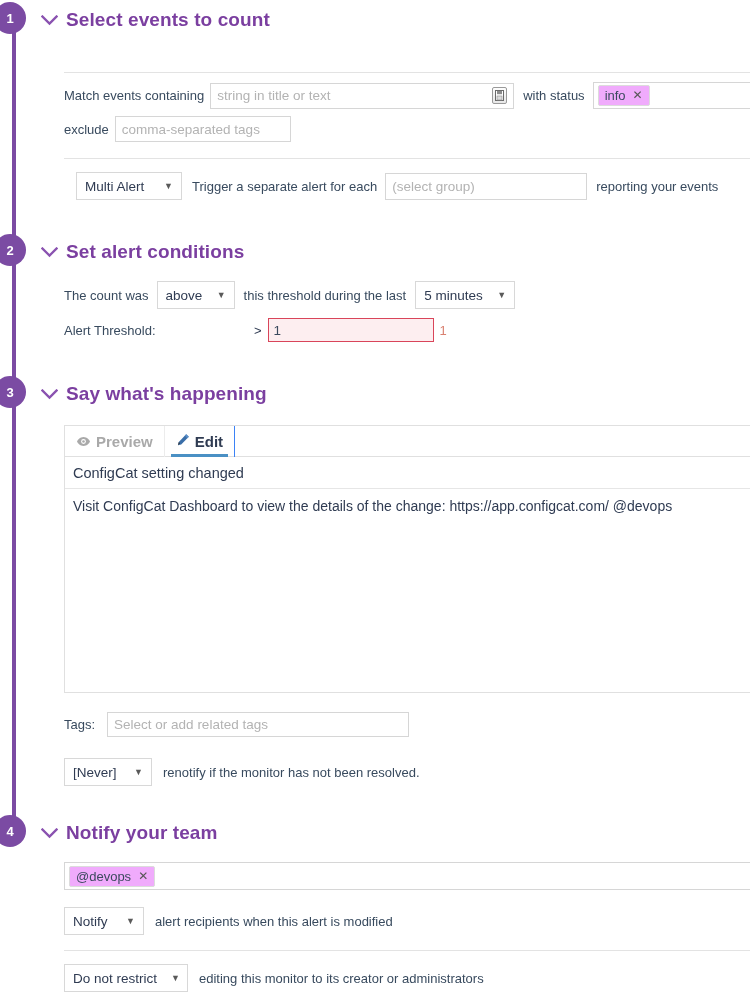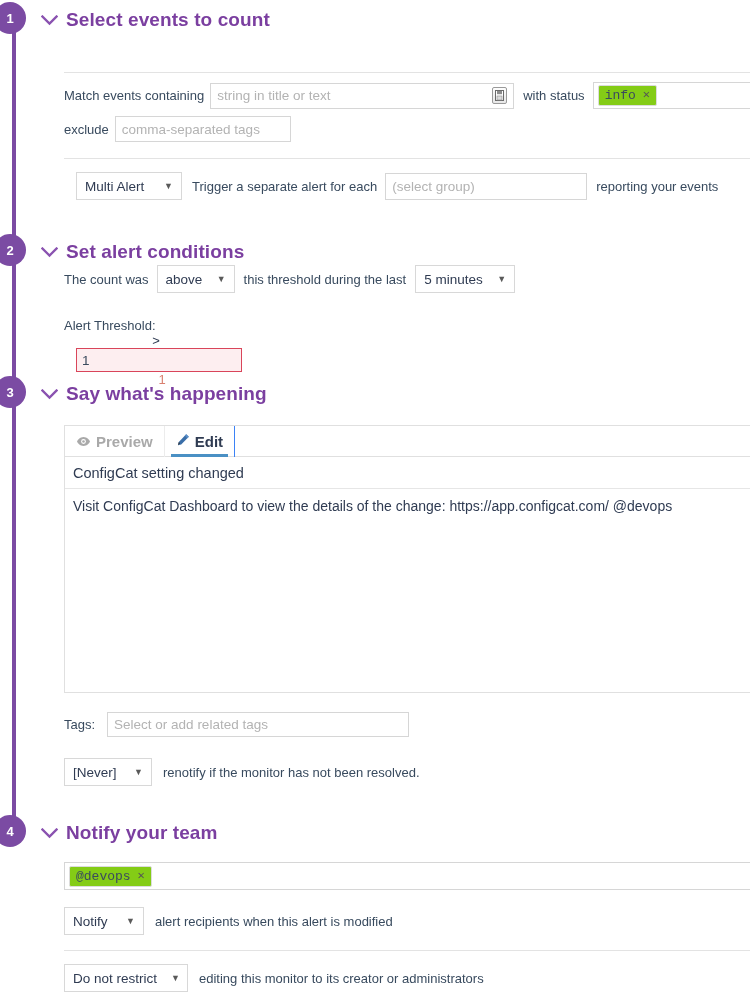--- a/index.html
+++ b/index.html
@@ -101,28 +101,27 @@
     border-radius: 2px;
     background: linear-gradient(#fdfdfd, #e8e8e8);
     display: flex; align-items: center; justify-content: center;
     flex: none;
   }
   .save-icon svg { display: block; }
 
   
   .chip {
     display: inline-flex; align-items: center;
-    background: #84cc16;
+    background: #f0abfc;
     border: 1px solid #dcdcdc;
     border-radius: 2px;
     font-size: 13px;
     color: #3b4a5e;
     padding: 2px 6px;
     line-height: 15px;
-    font-family: Liberation Mono, monospace;
   }
   .chip .x { margin-left: 7px; color: #555; font-size: 12px; }
 
   .chipfield {
     border: 1px solid #d6d6d6;
     background: #fff;
     height: 27px;
     display: flex; align-items: center;
     padding: 0 4px;
   }
@@ -247,34 +246,34 @@
   <div class="sec-head">
     <span class="chevron">
       <svg width="17" height="11" viewBox="0 0 17 11">
           <path d="M1.5 1.5 L8.5 8.5 L15.5 1.5" stroke="#8a52b0" stroke-width="2.3" fill="none" stroke-linecap="square"></path>
         </svg>
     </span>
     <span class="sec-title">Set alert conditions</span>
   </div>
 </div>
 
-<div class="row" style="position:absolute;top:265px;left:64px;">
+<div class="row" style="position:absolute;top:281px;left:64px;">
   <span class="lbl">The count was</span>
   <div class="sel" style="width:78px;margin-left:8px;">
     <span>above</span>
     <span class="caret">▼</span>
   </div>
   <span class="lbl" style="margin-left:9px;">this threshold during the last</span>
   <div class="sel" style="width:100px;margin-left:9px;">
     <span>5 minutes</span>
     <span class="caret">▼</span>
   </div>
 </div>
 
-<div class="row" style="position:absolute;top:318px;left:64px;flex-direction:column;">
+<div class="row" style="position:absolute;top:318px;left:64px;">
   <span class="lbl" style="width:190px;">Alert Threshold:</span>
   <span class="gt">&gt;</span>
   <input class="thr-input" value="1" style="">
   <span class="thr-suffix">1</span>
 </div>
 
 <div class="section" style="top:376px;">
   <div class="step-circle" style="top:0px;">
     <span>3</span>
   </div>

